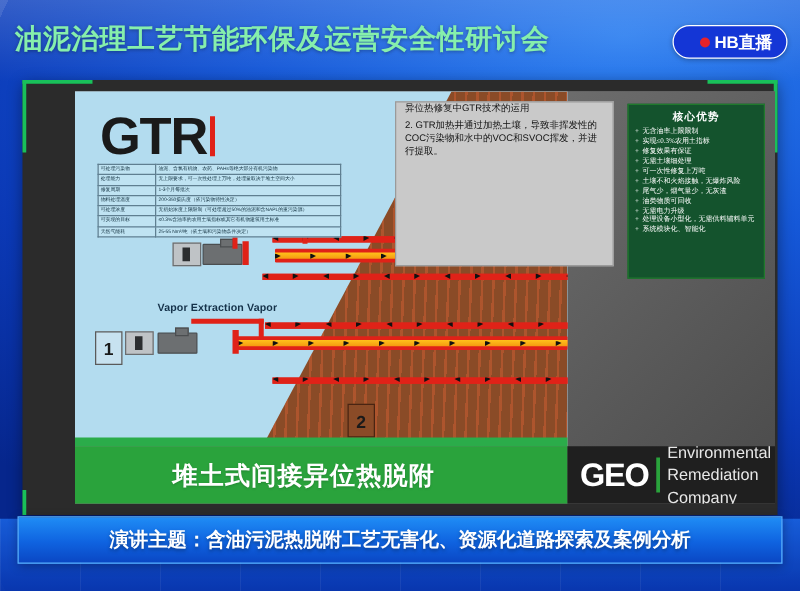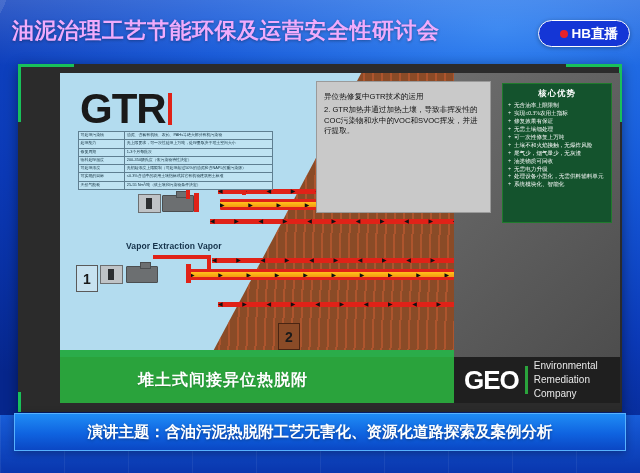--- a/index.html
+++ b/index.html
@@ -33,21 +33,21 @@
   .bg-floor:after{
     content:"";position:absolute;left:46%;top:12%;width:86px;height:30px;
     background:radial-gradient(ellipse at center, rgba(160,210,255,.45), rgba(160,210,255,0) 70%);
     filter:blur(1px);
   }
 
   
   .header{position:absolute;left:0;top:0;width:640px;height:62px;}
   .header-title{
     position:absolute;left:12px;top:16px;
-    font-size:22px;font-weight:700;color:#f0abfc;letter-spacing:.5px;
+    font-size:22px;font-weight:700;color:#86efac;letter-spacing:.5px;
     text-shadow:0 1px 3px rgba(0,0,0,.35);
     white-space:nowrap;
   }
   .live-badge{
     position:absolute;right:10px;top:20px;
     height:27px;min-width:92px;box-sizing:border-box;
     border-radius:14px;background:#1436d6;border:1.5px solid #ffffff;
     display:flex;align-items:center;justify-content:flex-end;gap:4px;
     padding:0 11px;
     box-shadow:0 1px 4px rgba(0,0,0,.3);
@@ -164,21 +164,21 @@
     padding:1.2px 1.6px;vertical-align:top;
     font-family:"Liberation Sans","DejaVu Sans",sans-serif;
     overflow:hidden;
   }
   .spec td.k{width:42px;text-align:left;}
 
   
   .txtpanel{
     position:absolute;left:256px;top:8px;width:175px;height:132px;
     background:#c9c9c9;border:.8px solid #9a9a9a;
-    padding:10px 7px;box-sizing:border-box;
+    padding:0 7px;box-sizing:border-box;
   }
   .txt-title{font-size:7.6px;color:#111;margin-bottom:4px;line-height:1.25;}
   .txt-item{font-size:7.6px;color:#111;line-height:1.32;margin-bottom:4px;}
 
   
   .adv{
     position:absolute;left:442px;top:10px;width:110px;height:140px;
     background:#14532d;border:.8px solid #1f7a2c;
     padding:4px 5px;box-sizing:border-box;
   }
@@ -194,32 +194,32 @@
   }
   .adv-li:before{content:"+";position:absolute;left:0;top:0;font-size:5.6px;}
 
   
   .greenbar{
     position:absolute;left:0;top:284px;width:394px;height:46px;
     background:#2aa33c;
     display:flex;align-items:center;
   }
   .greenbar-txt{
-    font-size:16px;font-weight:700;color:#ffffff;
+    font-size:20px;font-weight:700;color:#ffffff;
     margin-left:78px;letter-spacing:1px;white-space:nowrap;
     text-shadow:0 1px 2px rgba(0,0,0,.18);
   }
   .geo{
     position:absolute;left:394px;top:284px;width:166px;height:46px;
     background:#1f1f1f;display:flex;align-items:center;padding-left:10px;
     box-sizing:border-box;
   }
   .geo-word{font-size:26px;font-weight:800;color:#fff;letter-spacing:-1px;}
   .geo-rule{width:3px;height:28px;background:#2aa33c;margin:0 6px;}
-  .geo-sub{font-size:10px;color:#e8e8e8;line-height:1.38;}
+  .geo-sub{font-size:13px;color:#e8e8e8;line-height:1.38;}
 
   
   .caption{
     position:absolute;left:14px;bottom:22px;width:612px;height:38px;
     box-sizing:border-box;
     background:linear-gradient(180deg,#1f8cf5 0%,#0f63e0 55%,#0a47c4 100%);
     border:1px solid #57b2ff;
     display:flex;align-items:center;justify-content:center;
     box-shadow:0 2px 8px rgba(0,0,0,.3);
   }

